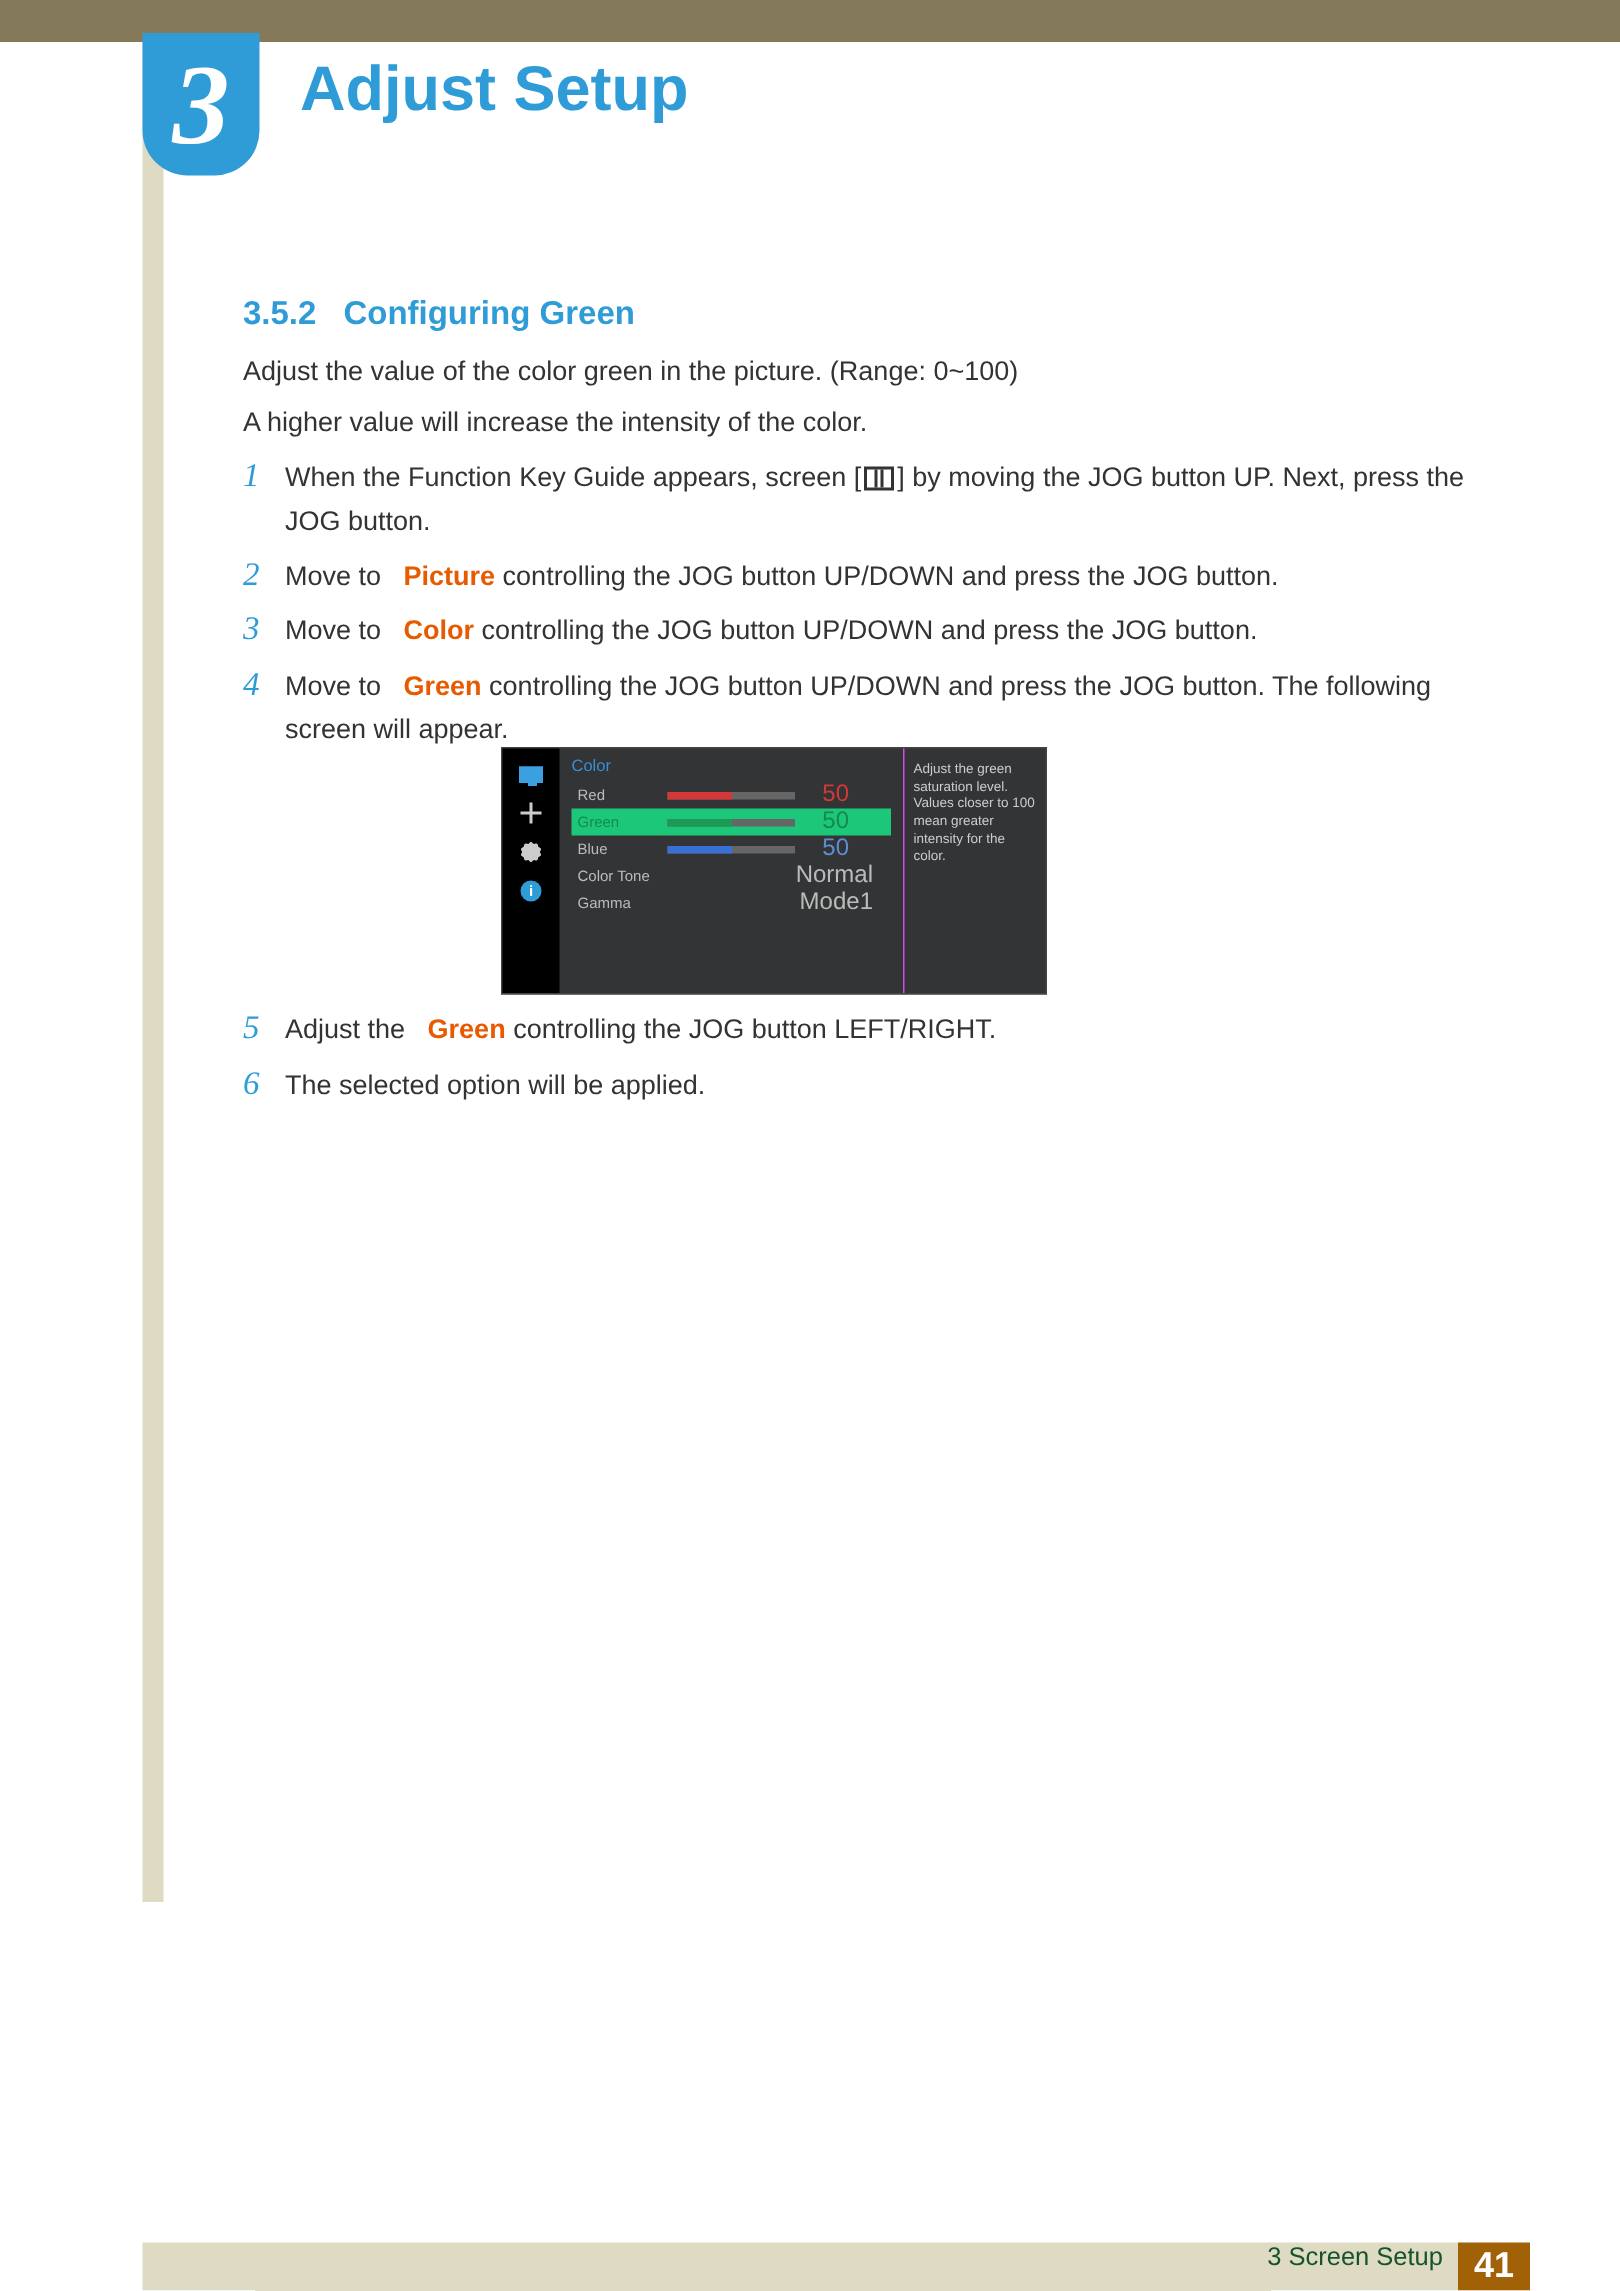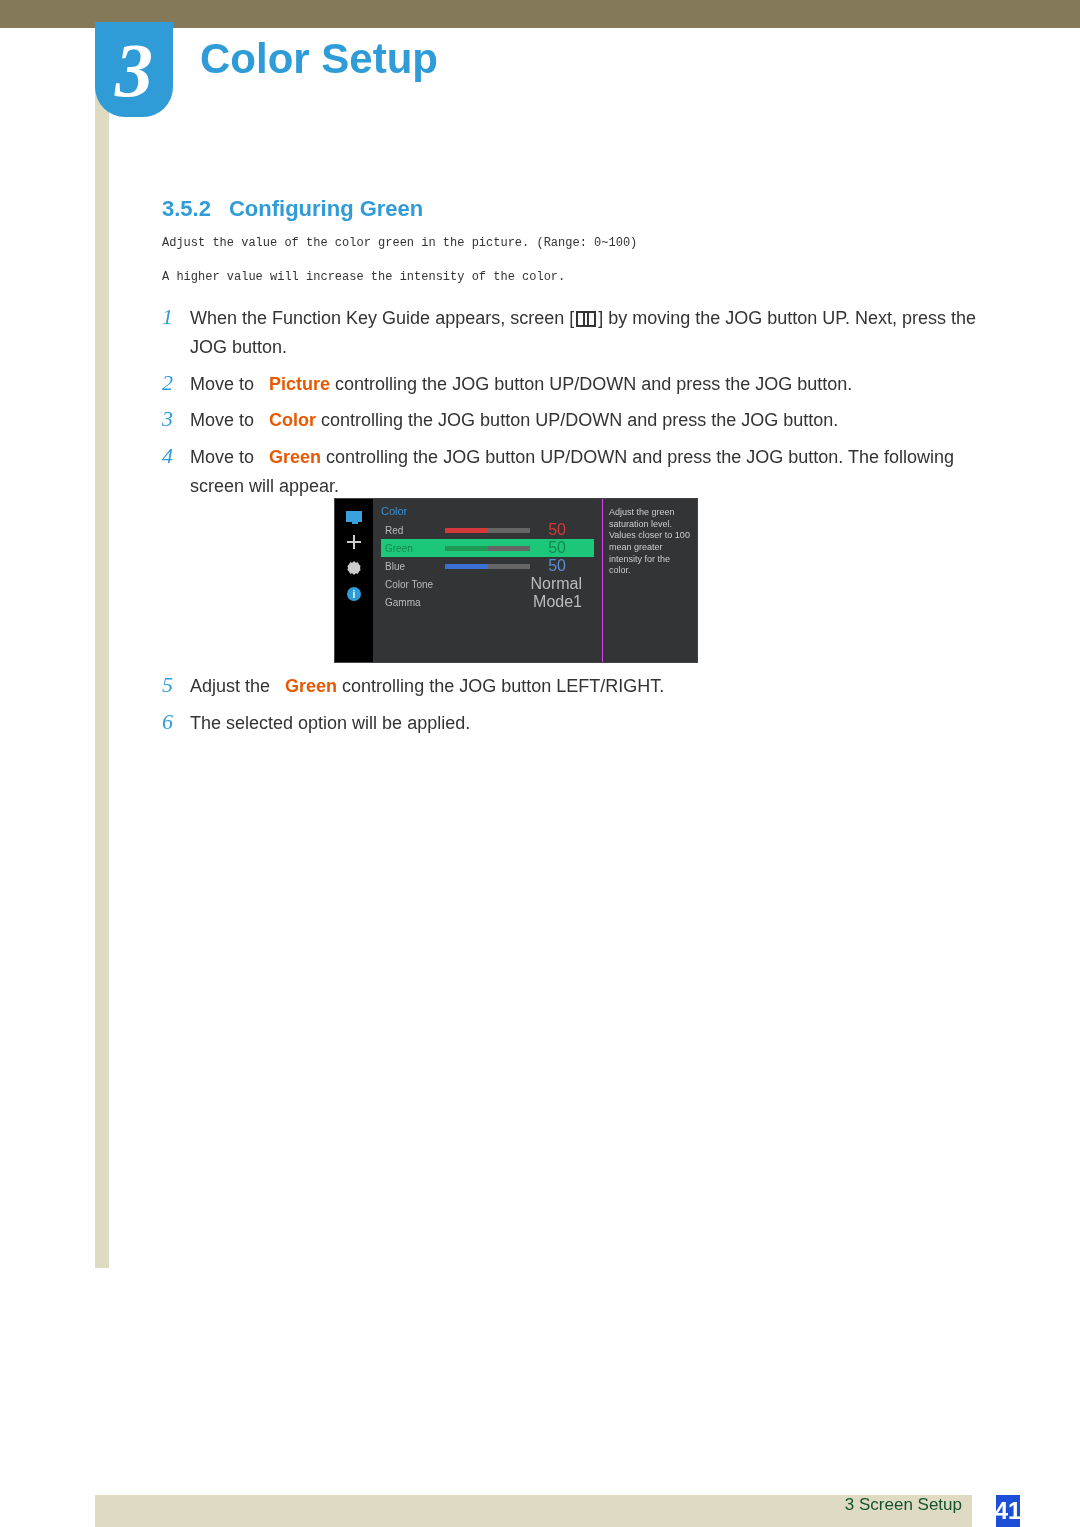--- a/index.html
+++ b/index.html
@@ -58,24 +58,23 @@
   left: 162px;
   font-size: 22px;
   font-weight: bold;
   color: #2f9cd8;
 }
 .section-heading .num { margin-right: 18px; }
 .body-text {
   position: absolute;
   left: 162px;
   right: 100px;
-  font-size: 12px;
+  font-size: 18px;
   color: #333;
   line-height: 1.5;
-  font-family: Liberation Mono, monospace;
 }
 .p1 { top: 234px; }
 .p2 { top: 268px; }
 .steps {
   position: absolute;
   top: 304px;
   left: 162px;
   right: 100px;
 }
 .step { display: flex; margin-bottom: 8px; }
@@ -235,41 +234,41 @@
   align-items: flex-start;
   justify-content: flex-end;
   padding-right: 10px;
   font-size: 17px;
   color: #14532d;
 }
 .page-number-box {
   position: absolute;
   bottom: 0;
   right: 60px;
-  width: 24px;
+  width: 48px;
   height: 32px;
-  background: #1d4ed8;
+  background: #a16207;
   color: #fff;
   font-size: 24px;
   font-weight: bold;
   display: flex;
   align-items: center;
   justify-content: center;
 }
 </style>
 </head>
 <body>
 
 <div class="top-bar"></div>
 <div class="left-margin-bar"></div>
 
 <div class="chapter-tab">
   <span class="chapter-number">3</span>
 </div>
-<div class="chapter-title">Color Setup</div>
+<div class="chapter-title">Adjust Setup</div>
 
 <div class="section-heading">
   <span class="num">3.5.2</span><span>Configuring Green</span>
 </div>
 
 <div class="body-text p1">Adjust the value of the color green in the picture. (Range: 0~100)</div>
 <div class="body-text p2">A higher value will increase the intensity of the color.</div>
 
 <div class="steps">
   <div class="step">

